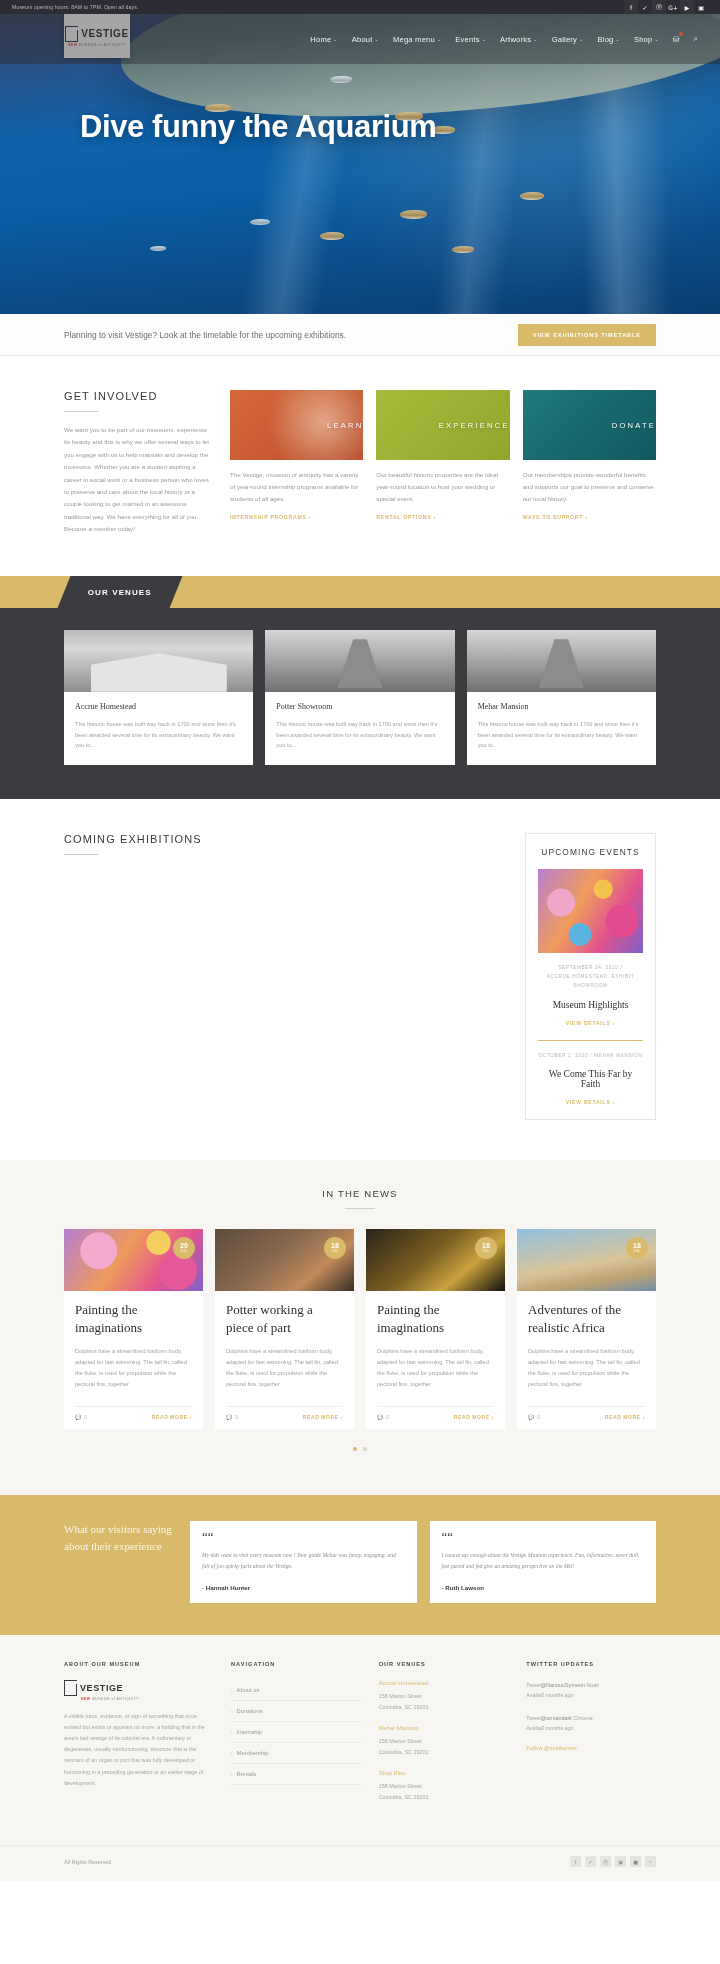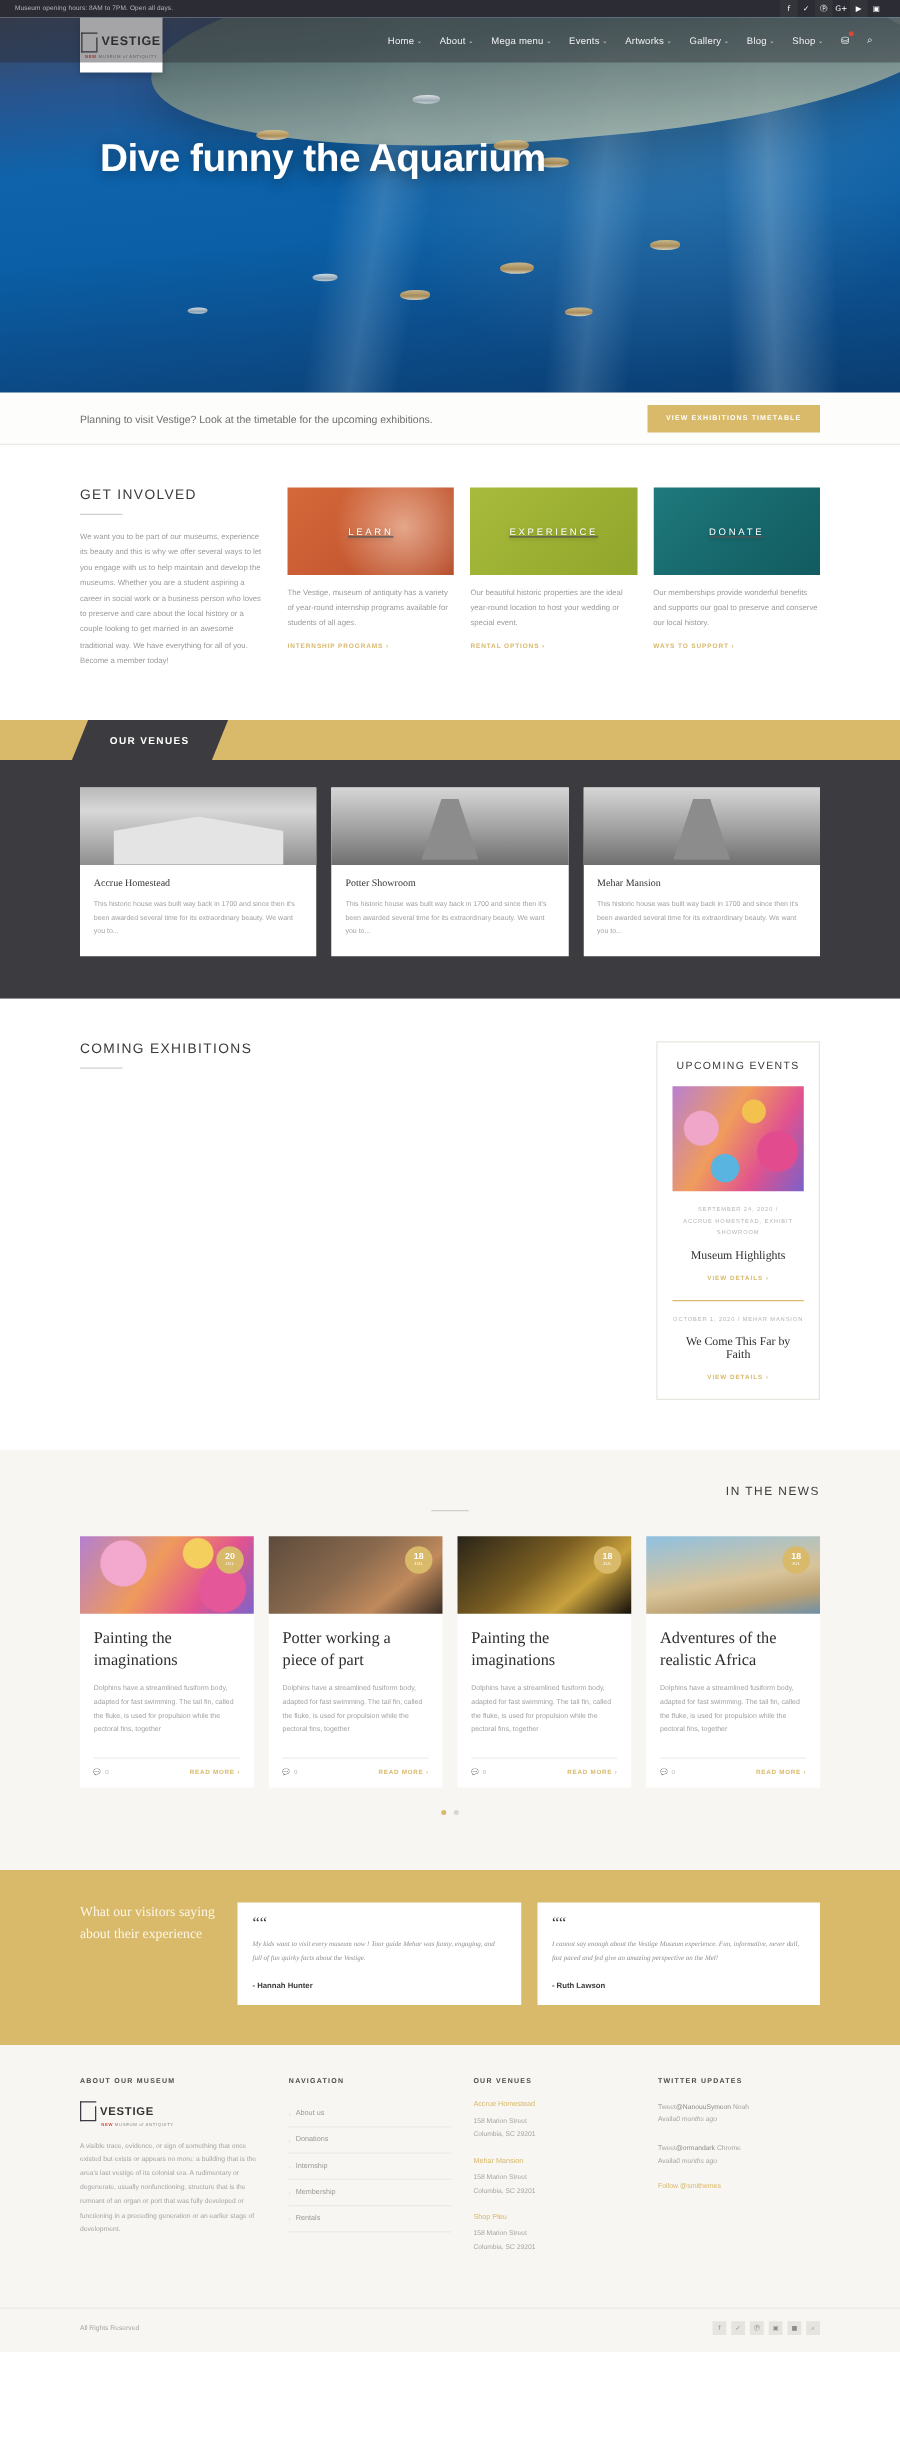--- a/index.html
+++ b/index.html
@@ -86,21 +86,21 @@
     margin-top: 9px;
     font-size: 11.5px;
     color: #e9eef2;
     letter-spacing: .9px;
     text-shadow: 0 1px 6px rgba(0,0,0,.3);
   }
 
   
   .header {
     position: absolute; top: 0; left: 0; right: 0;
-    height: 36px;
+    height: 50px;
     background: rgba(40,40,48,.42);
     display: flex; align-items: center;
     z-index: 10;
   }
   .logo-box {
     position: absolute; top: 0; left: 64px;
     width: 66px; height: 44px;
     background: #fff;
     display: flex; flex-direction: column;
     align-items: center; justify-content: center;
@@ -169,23 +169,22 @@
   .gi-left { width: 150px; }
   .sect-title {
     font-size: 11px; color:#3a3a3a; letter-spacing: 1.1px;
   }
   .rule { width:34px; height:1px; background:#cfcfcf; margin:9px 0 12px; }
   .gi-body { font-size: 6.2px; line-height: 2.0; color:#9a9a9a; }
   .gi-cards { display:flex; gap: 13px; flex:1; }
   .gi-card { flex:1; }
   .gi-img {
     height: 70px;
-    display:flex; align-items:center; justify-content:center;
+    display:flex; align-items:center; justify-content:flex-end;
     position:relative;
-    text-decoration:underline;
   }
   .gi-img.learn {
     background:
       radial-gradient(circle at 70% 45%, rgba(255,230,210,.55), rgba(0,0,0,0) 55%),
       linear-gradient(135deg,#d5693a,#c95c33 45%,#b64e2c);
   }
   .gi-img.donate { background: linear-gradient(135deg,#1f7a7d,#17696d 50%,#125b60); }
   .gi-img.exp { background: linear-gradient(135deg,#a9bb3c,#9cb033 50%,#90a52c); }
   .gi-img span {
     color:#fff; font-size:7.6px; letter-spacing:2.2px;
@@ -277,21 +276,21 @@
   .event-meta { font-size:4.6px; color:#b5b5b5; letter-spacing:.7px; line-height:1.9; }
   .event-title { font-size:9.5px; color:#2f2f2f; margin: 9px 0 10px; }
   .view-details { font-size:5px; font-weight:bold; letter-spacing:.8px; color:#d9b96a; cursor:pointer; }
   .event-div { height:1px; background:#d9b96a; margin: 0 12px; }
 
   
   .news {
     background:#f7f6f3;
     padding: 28px 64px 44px;
   }
-  .news-head { text-align:right; font-size:9.5px; letter-spacing:1.2px; color:#3a3a3a; }
+  .news-head { text-align:center; font-size:9.5px; letter-spacing:1.2px; color:#3a3a3a; }
   .news-rule { width:30px; height:1px; background:#cfcfcf; margin: 9px auto 20px; }
   .news-grid { display:flex; gap: 12px; }
   .news-card { flex:1; background:#fff; }
   .news-img { height: 62px; position:relative; overflow:hidden; }
   .news-img.n1 { background:
       radial-gradient(circle at 25% 35%, #f3a8cd 0 16%, rgba(0,0,0,0) 17%),
       radial-gradient(circle at 68% 22%, #f4cf5d 0 11%, rgba(0,0,0,0) 12%),
       radial-gradient(circle at 82% 68%, #e4589a 0 15%, rgba(0,0,0,0) 16%),
       linear-gradient(125deg,#b47fd0,#ef9a5c 42%,#e2538f 72%,#7d63c9); }
   .news-img.n2 { background: linear-gradient(140deg,#5d4b3c,#8a6a4e 45%,#c08a5c 72%,#3a2e24); }

